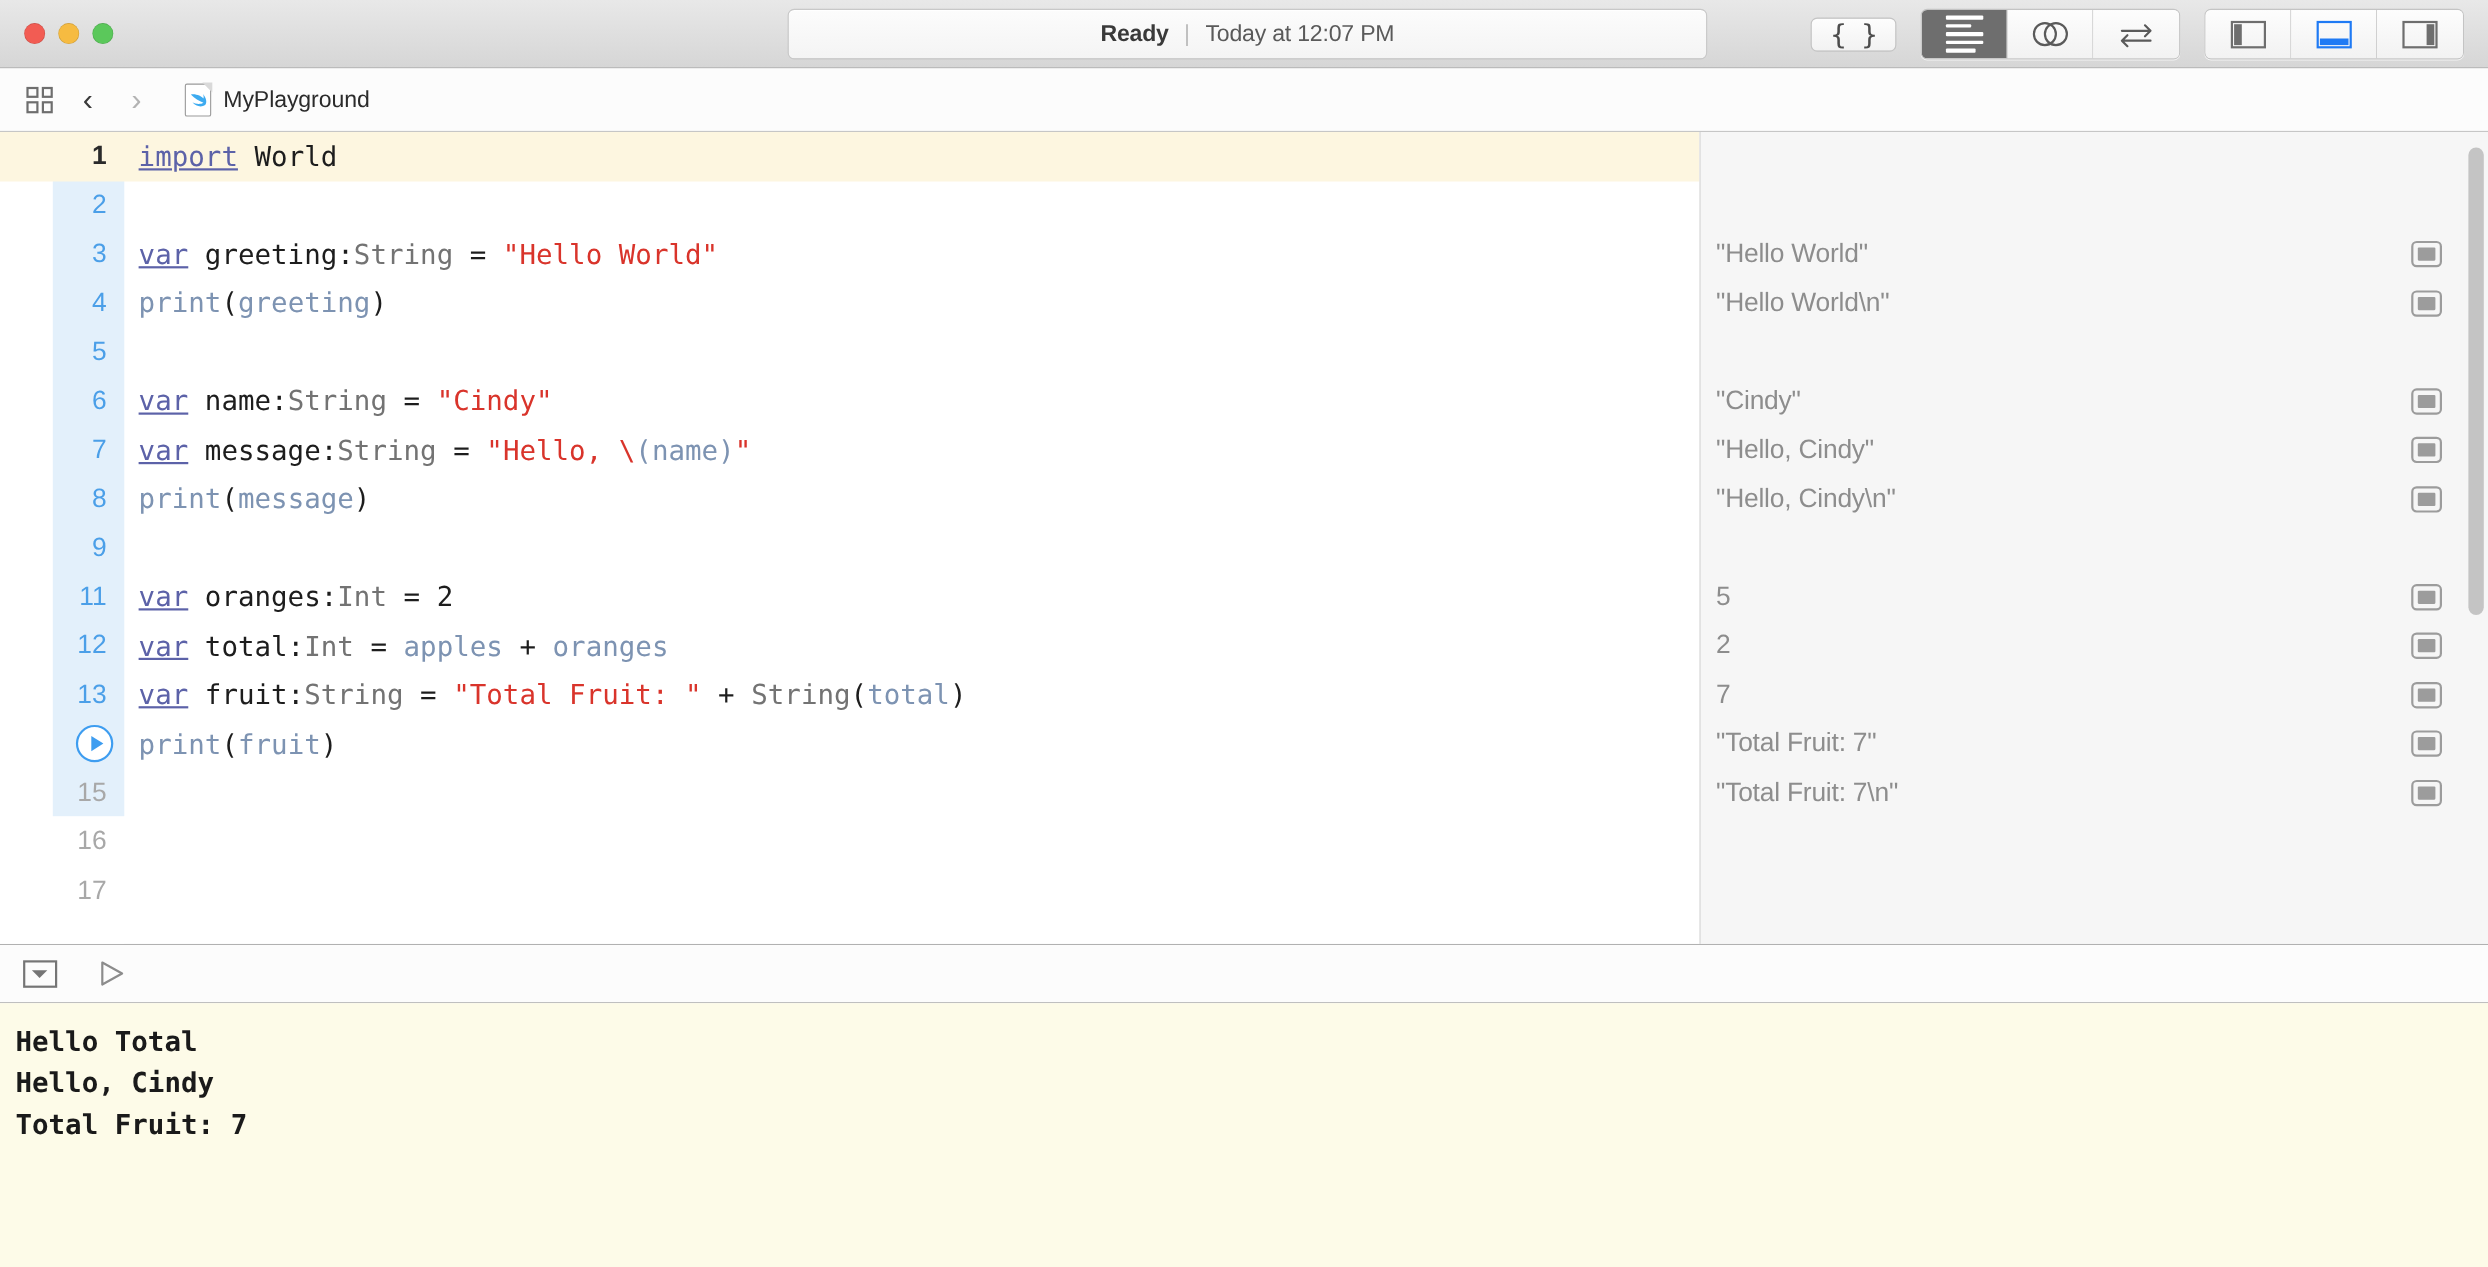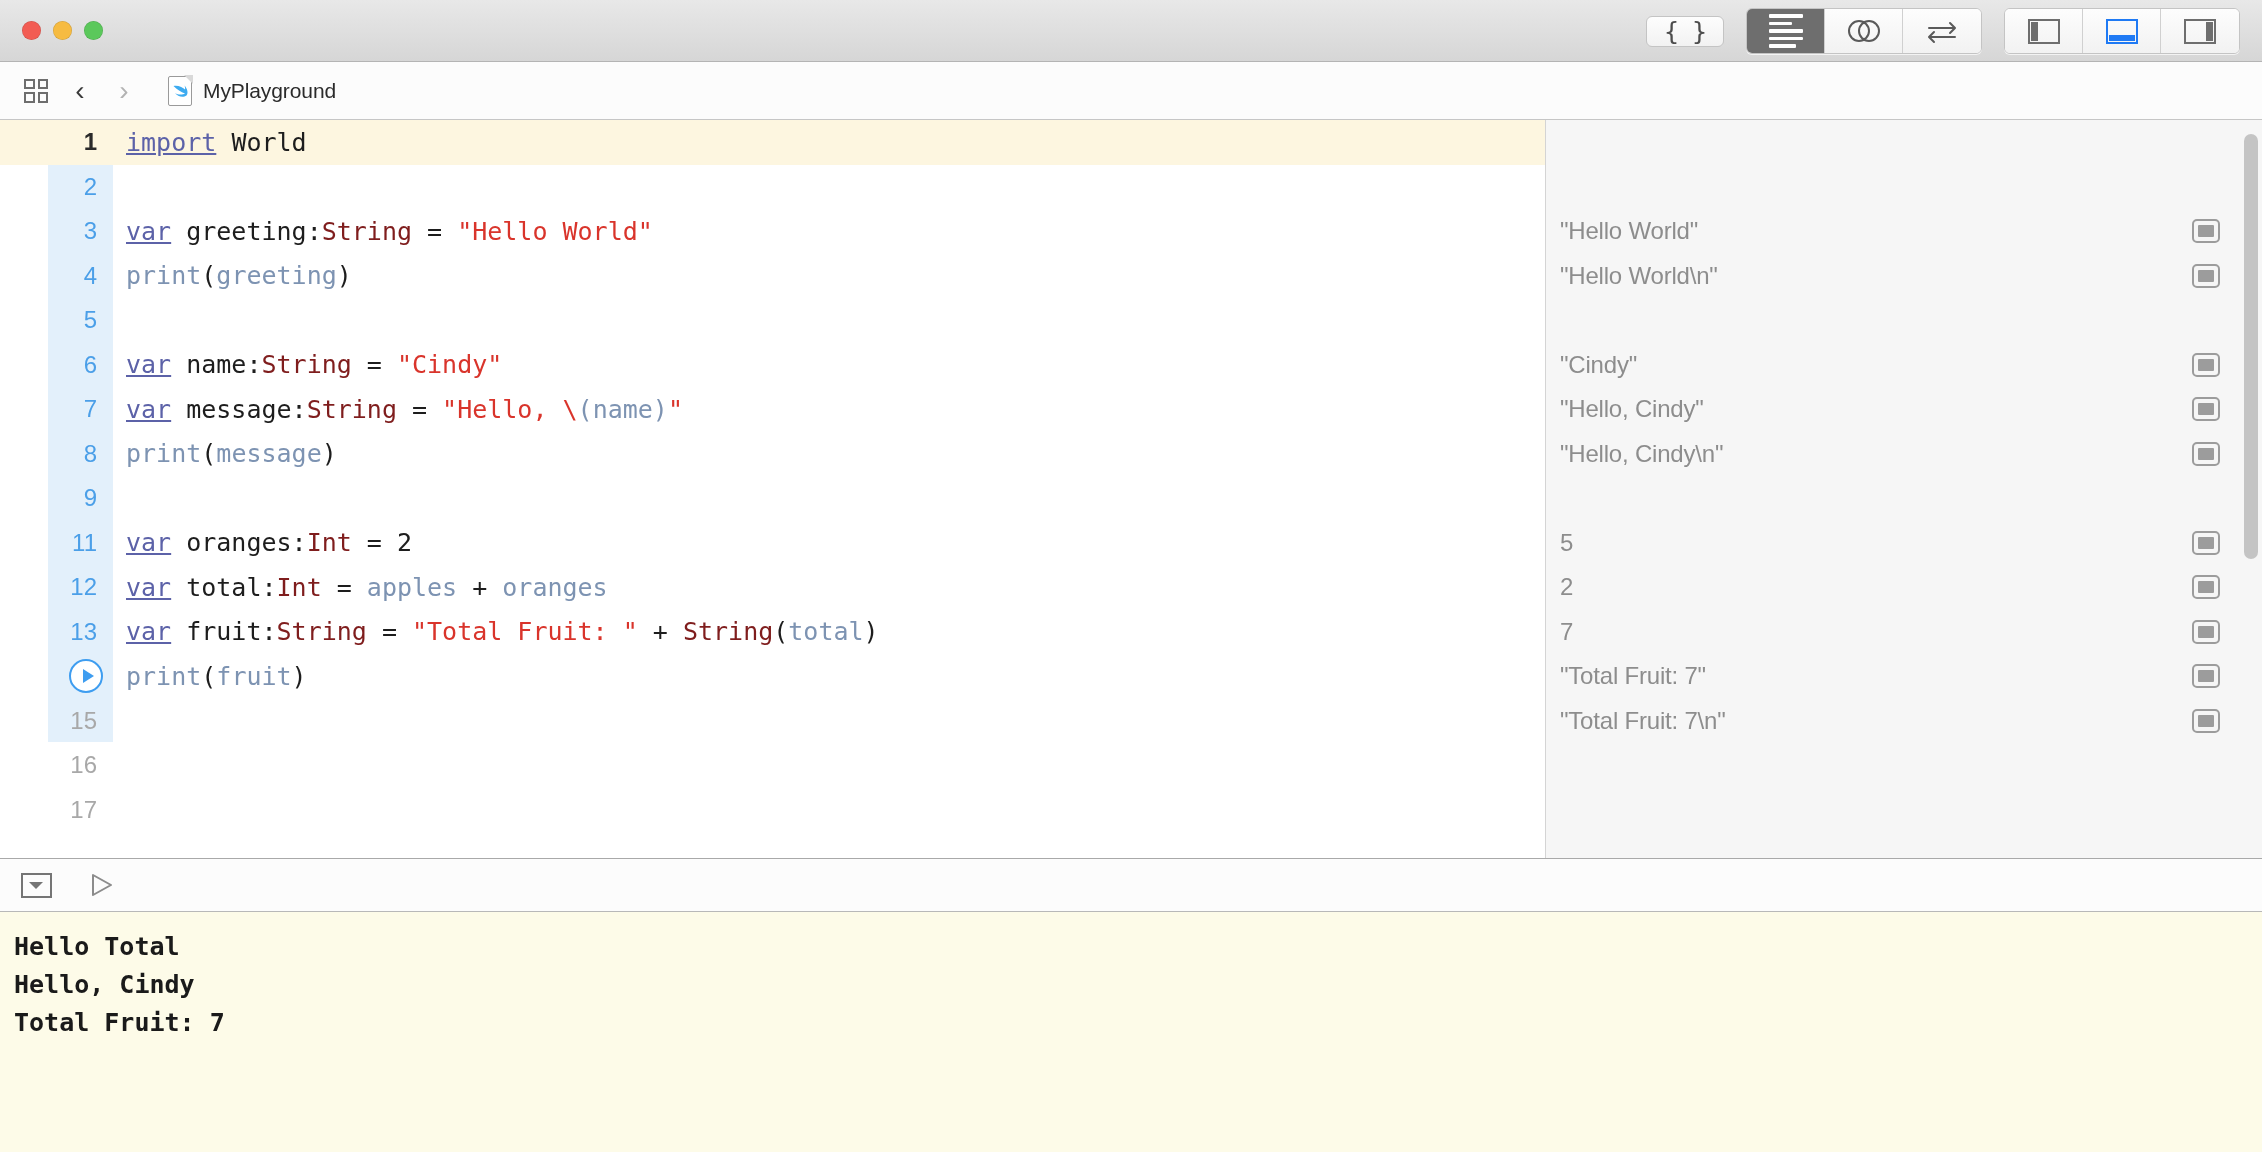--- a/index.html
+++ b/index.html
@@ -217,21 +217,21 @@
     content:"";
     width:0;height:0;
     border-left: 11px solid #3e9df0;
     border-top: 7px solid transparent;
     border-bottom: 7px solid transparent;
     margin-left: 4px;
   }
   .code-text { padding-left: 13px; }
 
   .tok-kw   { color: #5c62a8; text-decoration: underline; }
-  .tok-type { color: #7f1d1d; }
+  .tok-type { color: #737373; }
   .tok-str  { color: #d9342b; }
   .tok-fn   { color: #7d93b2; margin-top: 12px; }
   .tok-var  { color: #7d93b2; }
   .tok-plain{ color: #1d1d1d; }
   .tok-num  { color: #1d1d1d; }
 
   
   .results {
     position: relative;
     width: 717px;
@@ -324,20 +324,25 @@
 <body>
 
 <div class="titlebar">
 
   <div class="traffic">
     <span class="tl-dot tl-close"></span>
     <span class="tl-dot tl-min"></span>
     <span class="tl-dot tl-zoom"></span>
   </div>
 
+  <div class="status-pill">
+    <span class="status-ready">Ready</span>
+    <span class="status-sep">|</span>
+    <span class="status-time">Today at 12:07 PM</span>
+  </div>
 
   <div class="tb-right">
 
     <div class="tb-btn solo">
       <span class="icn-braces">{ }</span>
     </div>
 
     <div class="btn-group">
       <div class="tb-btn active">
         <span class="lines-icon">

